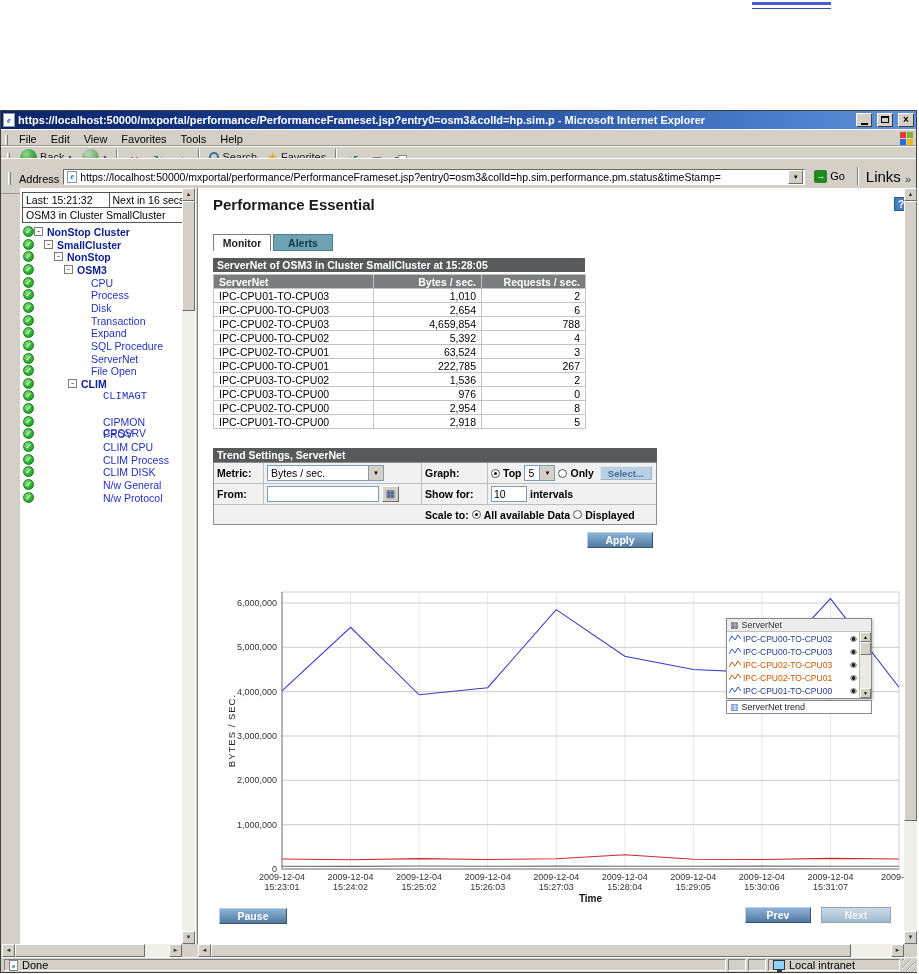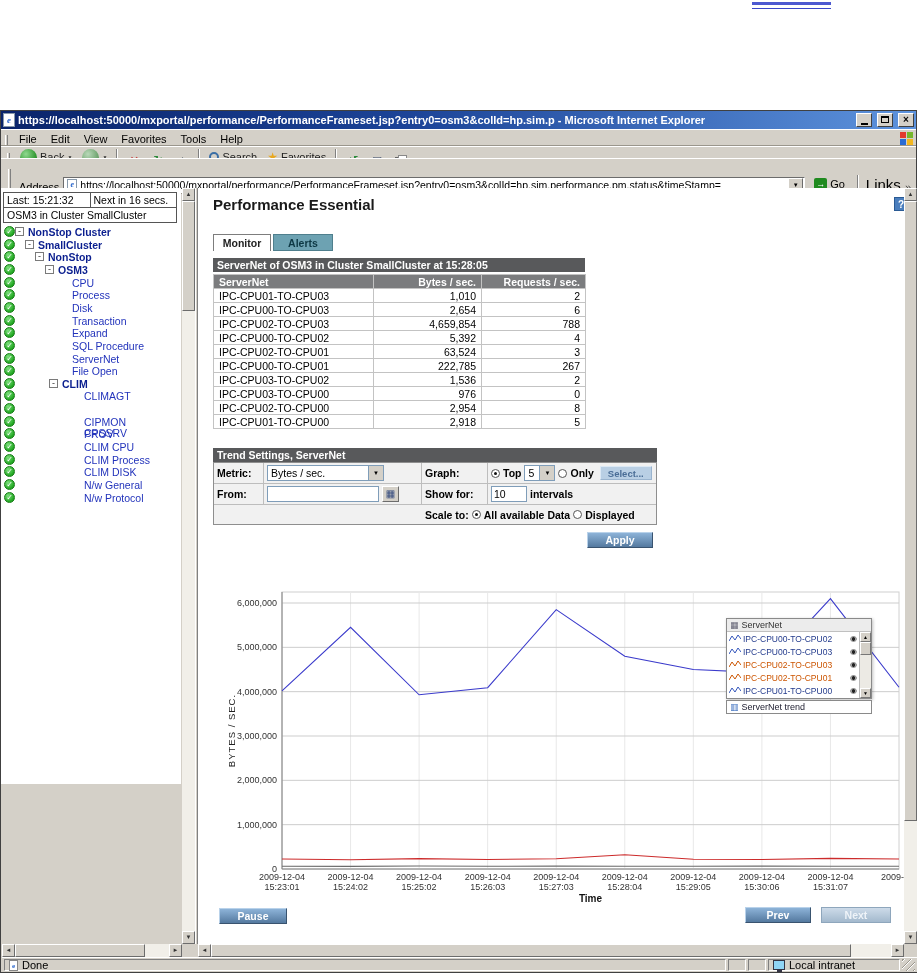--- a/index.html
+++ b/index.html
@@ -21,21 +21,21 @@
   .win-btn{width:16px;height:14px;background:#d4d0c8;border:1px solid;border-color:#fff #404040 #404040 #fff;
            margin-left:2px;text-align:center;color:#000;flex:none;position:relative}
   .g-min{display:block;width:7px;height:2px;background:#000;margin:9px auto 0}
   .g-max{display:block;width:8px;height:7px;border:1px solid #000;border-top-width:2px;margin:2px auto 0}
   .g-close{font-weight:bold;font-size:10px;line-height:12px;display:block}
 
   #menubar,#toolbar,#addressbar{position:absolute;left:0;width:915px;background:#d4d0c8;display:flex;align-items:flex-end;
            border-top:1px solid #fff;border-bottom:1px solid #9a968c}
   #menubar{top:18px;height:17px}
   #toolbar{top:35px;height:22px;gap:2px;padding:0 2px}
-  #addressbar{top:47px;height:36px;gap:4px;padding:0 3px}
+  #addressbar{top:47px;height:36px;gap:4px;padding:8px 3px}
   .grip{width:3px;height:70%;border-left:1px solid #fff;border-right:1px solid #808080;margin:0 4px;flex:none}
   .menu-item{padding:1px 7px;font-size:11px}
   .mb-right{margin-left:auto;display:flex;align-items:center}
   .winlogo{width:13px;height:13px;display:grid;grid-template-columns:6px 6px;grid-template-rows:6px 6px;gap:1px;margin-right:3px}
   .winlogo i{display:block}
   .winlogo .r{background:#e23a2e}.winlogo .g{background:#77b72c}.winlogo .b{background:#2a6cd4}.winlogo .y{background:#f3b71f}
 
   .tb-btn{display:flex;align-items:center;gap:3px;padding:0 4px;font-size:11px;color:#222;height:20px}
   .nav-circle{width:17px;height:17px;border-radius:50%;background:radial-gradient(circle at 35% 30%,#8fd98f,#1f8a1f 75%);
               color:#fff;font-size:11px;line-height:17px;text-align:center;font-weight:bold;flex:none}
@@ -61,21 +61,21 @@
   .ie-doc-icon.small b{font-size:8px;line-height:10px}
   .addr-text{flex:1;font-size:10.5px;white-space:nowrap;overflow:hidden;color:#000}
   .addr-drop{width:15px;height:14px;background:#d4d0c8;border:1px solid;border-color:#fff #6c6c6c #6c6c6c #fff;
              font-size:6px;text-align:center;line-height:12px;flex:none}
   .go-btn{display:flex;align-items:center;gap:3px;padding:0 5px;height:18px;font-size:11px;flex:none}
   .go-ico{width:13px;height:13px;background:#1f8a1f;color:#fff;font-size:9px;line-height:13px;text-align:center;border-radius:2px}
   .links-label{font-size:15px;flex:none}
   .links-chev{font-size:11px;color:#333;flex:none;padding-right:2px}
 
   
-  #leftframe{position:absolute;left:0;top:77px;width:180px;height:596px;background:#fff;overflow:hidden}
+  #leftframe{position:absolute;left:19px;top:77px;width:180px;height:756px;background:#fff;overflow:hidden}
   #framediv{position:absolute;left:194px;top:77px;width:3px;height:756px;background:#d4d0c8;border-left:1px solid #fff;border-right:1px solid #808080}
   #rightframe{position:absolute;left:197px;top:77px;width:706px;height:756px;background:#fff;overflow:hidden}
 
   
   .vscroll,.hscroll{position:absolute;background:#f1efe9}
   #leftvscroll{left:181px;top:77px;width:13px;height:756px}
   #rightvscroll{left:903px;top:77px;width:13px;height:756px}
   #lefthscroll{left:1px;top:833px;width:180px;height:13px}
   #righthscroll{left:197px;top:833px;width:706px;height:13px}
   .sc-btn{position:absolute;width:13px;height:13px;background:#d4d0c8;border:1px solid;border-color:#fff #6c6c6c #6c6c6c #fff;
@@ -339,21 +339,21 @@
             <span class="t-dot">✓</span>
             <span class="t-label" style="left: 71px;">File Open</span>
           </div>
           <div class="tree-row" style="top: 151.8px;">
             <span class="t-dot">✓</span>
             <span class="t-exp" style="left: 48px;">-</span>
             <span class="t-label bold" style="left: 61px;">CLIM</span>
           </div>
           <div class="tree-row" style="top: 164.45px;">
             <span class="t-dot">✓</span>
-            <span class="t-label" style="left: 83px;">CLIMAGT</span>
+            <span class="t-label" style="left: 83px; font-family: Liberation Mono, monospace;">CLIMAGT</span>
           </div>
           <div class="tree-row" style="top: 177.1px;">
             <span class="t-dot">✓</span>
             <span class="t-label" style="left: 83px; margin-top: 24px;">CPSSRV</span>
           </div>
           <div class="tree-row" style="top: 189.75px;">
             <span class="t-dot">✓</span>
             <span class="t-label" style="left: 83px;">CIPMON</span>
           </div>
           <div class="tree-row" style="top: 202.4px;">

